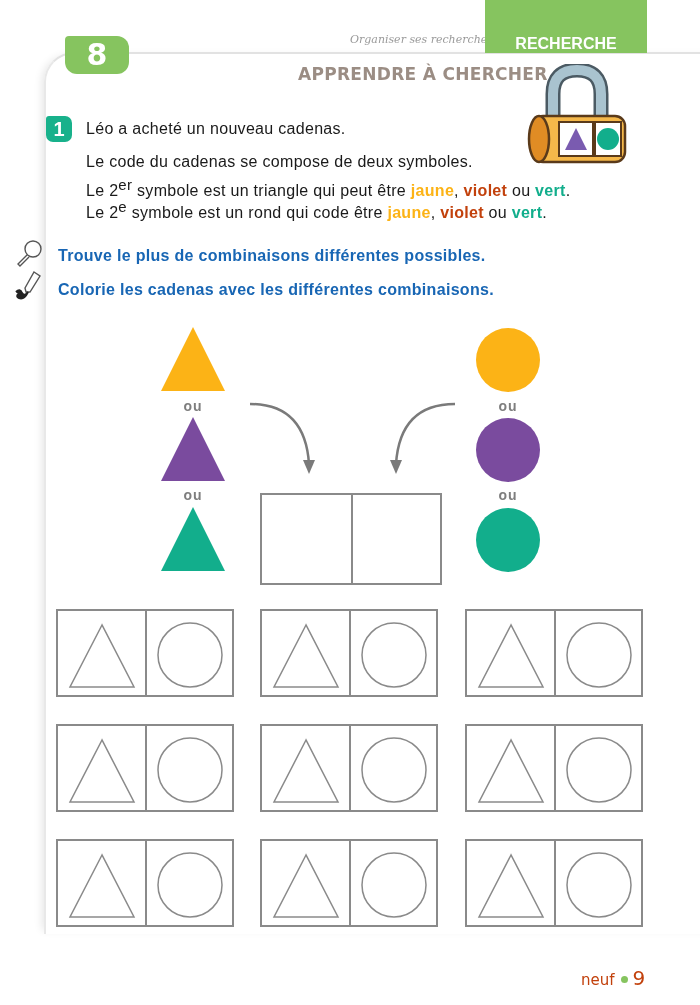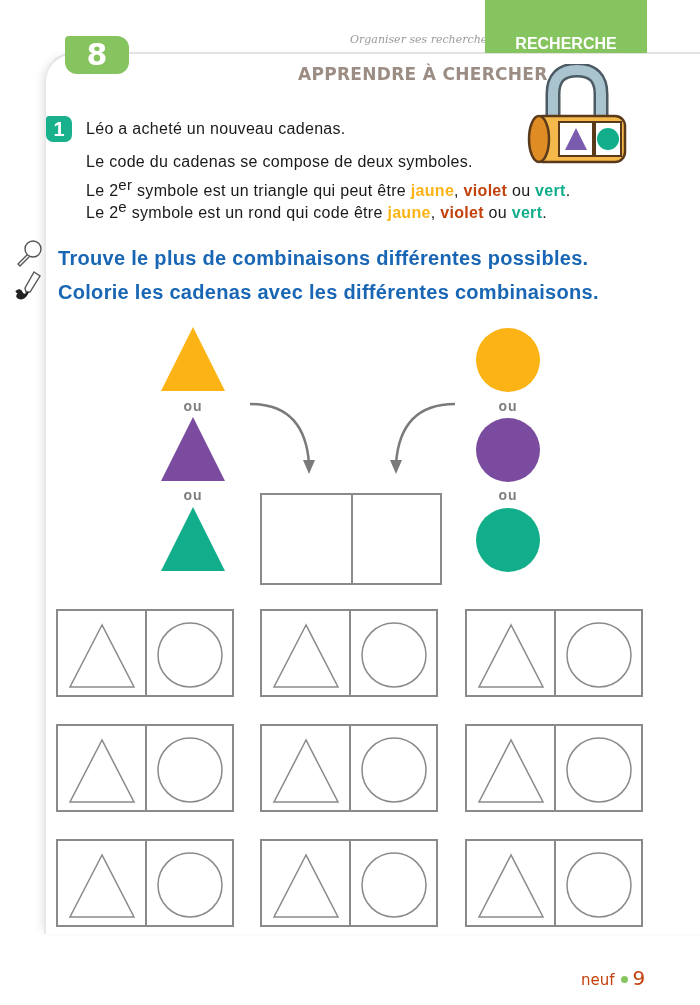--- a/index.html
+++ b/index.html
@@ -19,21 +19,21 @@
   .title { position:absolute; left:250px; top:64px; font-family:"DejaVu Sans", sans-serif; font-weight:bold;
            font-size:17px; color:#9b8d84; letter-spacing:0.3px;margin-left:48px; }
   .ex-num { position:absolute; left:46px; top:116px; width:26px; height:26px; background:#18b18b;
             border-radius:3px 7px 7px 7px; color:#fff; font-weight:bold; font-size:20px;
             text-align:center; line-height:26px; }
   .txt { position:absolute; left:86px; font-size:16px; letter-spacing:0.3px; white-space:nowrap; }
   .txt sup { font-size:15px; }
   .c-jaune { color:#fcb316; font-weight:bold; }
   .c-violet { color:#c2410c; font-weight:bold; }
   .c-vert { color:#12ae8c; font-weight:bold;margin-top:8px; }
-  .instr { position:absolute; left:58px; color:#1866b4; font-weight:bold; font-size:20px; letter-spacing:0.3px; white-space:nowrap; }
+  .instr { position:absolute; left:58px; color:#1866b4; font-weight:bold; font-size:16px; letter-spacing:0.3px; white-space:nowrap; }
   .icon { position:absolute; }
   .ou { position:absolute; color:#7e7e7e; font-weight:bold; font-size:14px; letter-spacing:1px; width:60px; text-align:center; }
   .shape { position:absolute; }
   .grid-cell { position:absolute; width:178px; height:88px; border:2px solid #8a8a8a; box-sizing:border-box; }
   .grid-cell .half { position:absolute; top:0; width:87px; height:84px; }
   .grid-cell .half.left { left:0; border-right:2px solid #8a8a8a; }
   .grid-cell .half.right { left:89px; }
   .footer { position:absolute; left:581px; top:966px; font-family:"DejaVu Sans", sans-serif; font-size:15px; color:#c2410c; }
   .footer .dot { display:inline-block; width:7px; height:7px; border-radius:50%; background:#86c45f; margin:0 5px 2px 6px; vertical-align:middle; }
   .footer .pg { font-size:20px; }

